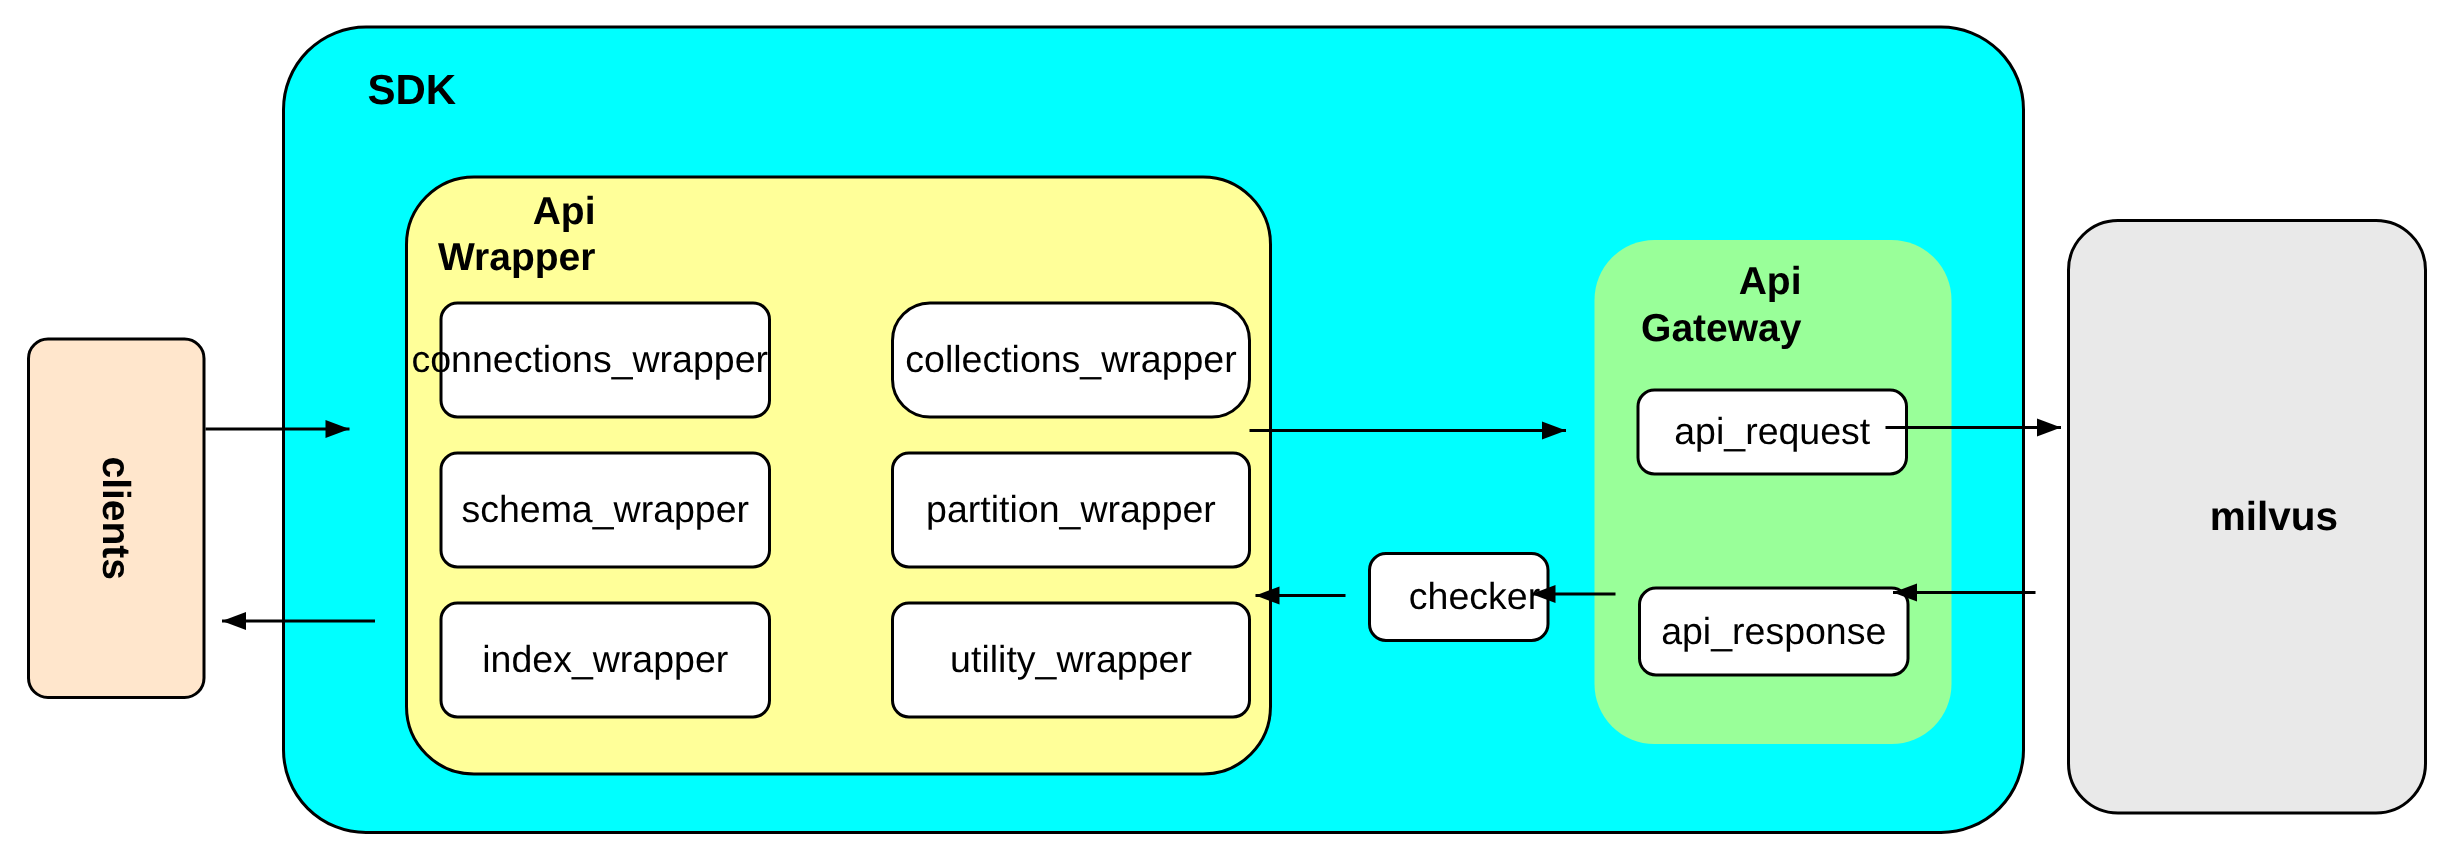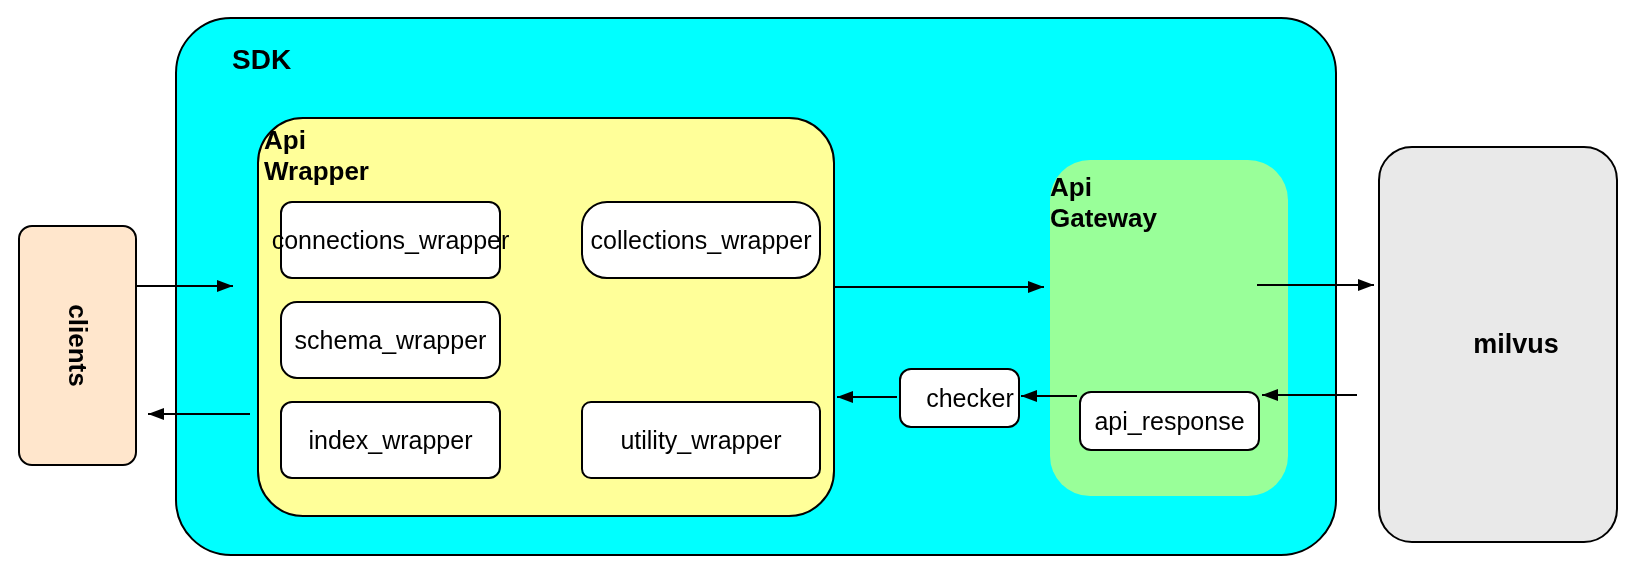--- a/index.html
+++ b/index.html
@@ -9,21 +9,21 @@
   }
   .abs{position:absolute;box-sizing:border-box;}
   .container-shape{border:2px solid #000;}
   .leaf{
     background:#ffffff;border:2px solid #000;border-radius:12px;
     display:flex;align-items:center;justify-content:center;
     font-size:25px;white-space:nowrap;
   }
   .hdr{
     font-weight:bold;font-size:26px;line-height:1.18;
-    white-space:pre-line;text-align:left;
+    white-space:pre-line;text-align:right;
   }
   .sdk-hdr{font-size:28px;text-align:left;}
   .clients-box{
     background:#FFE6CC;border:2px solid #000;border-radius:14px;
     display:flex;align-items:center;justify-content:center;
   }
   .vlabel{
     transform:rotate(90deg);font-weight:bold;font-size:26px;white-space:nowrap;
   }
   .sdk-box{background:#00FFFF;border-radius:56px;}
@@ -38,55 +38,61 @@
 </style>
 </head>
 <body>
 
 <div class="canvas">
 
   <div class="abs clients-box" style="left:18px;top:225px;width:119px;height:241px;">
     <span class="vlabel">clients</span>
   </div>
 
-  <div class="abs container-shape sdk-box" style="left:175px;top:17px;width:1162px;height:539px;">
+  <div class="abs container-shape sdk-box" style="left:188px;top:17px;width:1162px;height:539px;">
 
     <div class="abs hdr sdk-hdr" style="left:55px;top:24px;">SDK</div>
 
     <div class="abs container-shape wrapper-box" style="left:80px;top:98px;width:578px;height:400px;">
 
       <div class="abs hdr" style="left:5px;top:6px;width:120px;">Api
 Wrapper</div>
 
-      <div class="abs leaf" style="left:21px;top:82px;width:221px;height:78px;">
+      <div class="abs leaf" style="left:21px;top:82px;width:221px;height:78px;justify-content:flex-end;">
         <span>connections_wrapper</span>
       </div>
       <div class="abs leaf" style="left:322px;top:82px;width:240px;height:78px;border-radius:26px;">
         <span>collections_wrapper</span>
       </div>
-      <div class="abs leaf" style="left:21px;top:182px;width:221px;height:78px;border-radius:17px;">
+      <div class="abs leaf" style="left:21px;top:182px;width:221px;height:78px;">
         <span>schema_wrapper</span>
+      </div>
+      <div class="abs leaf" style="left:322px;top:182px;width:240px;height:78px;">
+        <span>partition_wrapper</span>
       </div>
       <div class="abs leaf" style="left:21px;top:282px;width:221px;height:78px;">
         <span>index_wrapper</span>
       </div>
-      <div class="abs leaf" style="left:322px;top:282px;width:240px;height:78px;border-radius:10px;">
+      <div class="abs leaf" style="left:322px;top:282px;width:240px;height:78px;">
         <span>utility_wrapper</span>
       </div>
     </div>
 
     <div class="abs leaf" style="left:722px;top:349px;width:121px;height:60px;padding-left:21px;">
       <span>checker</span>
     </div>
 
     <div class="abs gateway-box" style="left:873px;top:141px;width:238px;height:336px;">
 
       <div class="abs hdr" style="left:0px;top:12px;width:138px;">Api
 Gateway</div>
 
+      <div class="abs leaf" style="left:28px;top:99px;width:181px;height:58px;">
+        <span>api_request</span>
+      </div>
       <div class="abs leaf" style="left:29px;top:208px;width:181px;height:60px;margin-top:23px;">
         <span>api_response</span>
       </div>
     </div>
   </div>
 
   <div class="abs milvus-box" style="left:1378px;top:146px;width:240px;height:397px;">
     <span class="hdr">milvus</span>
   </div>
 

